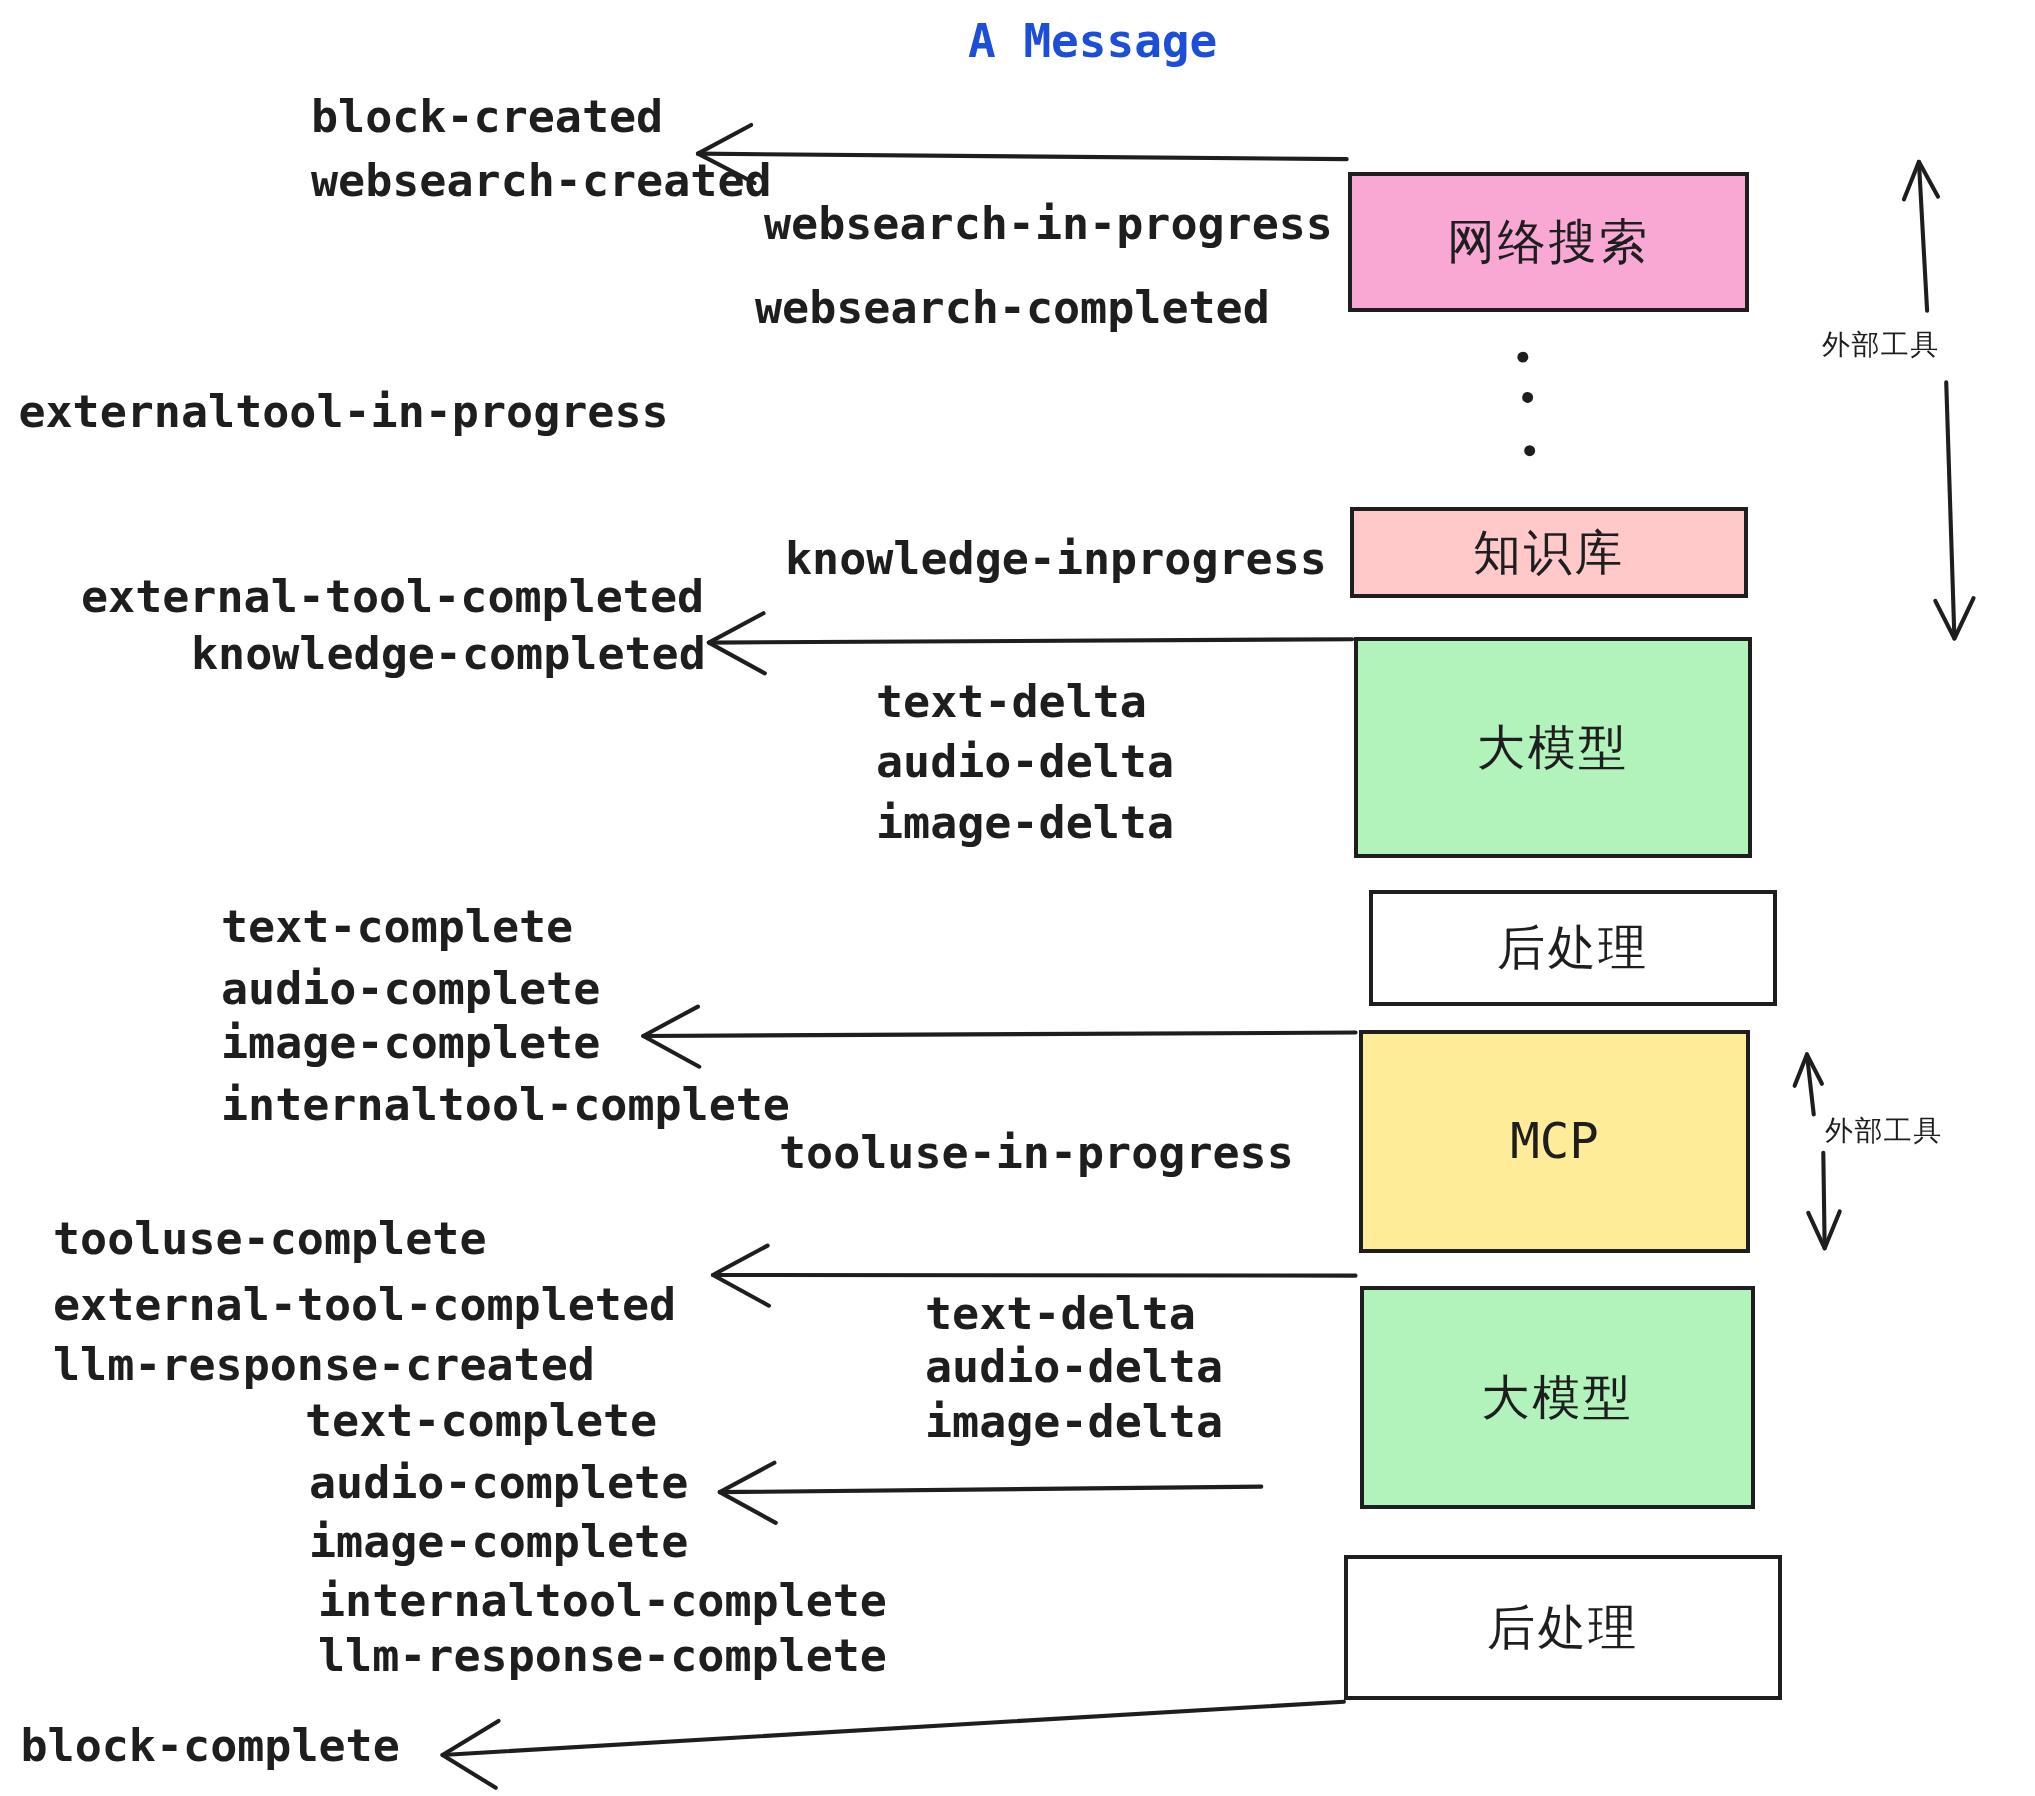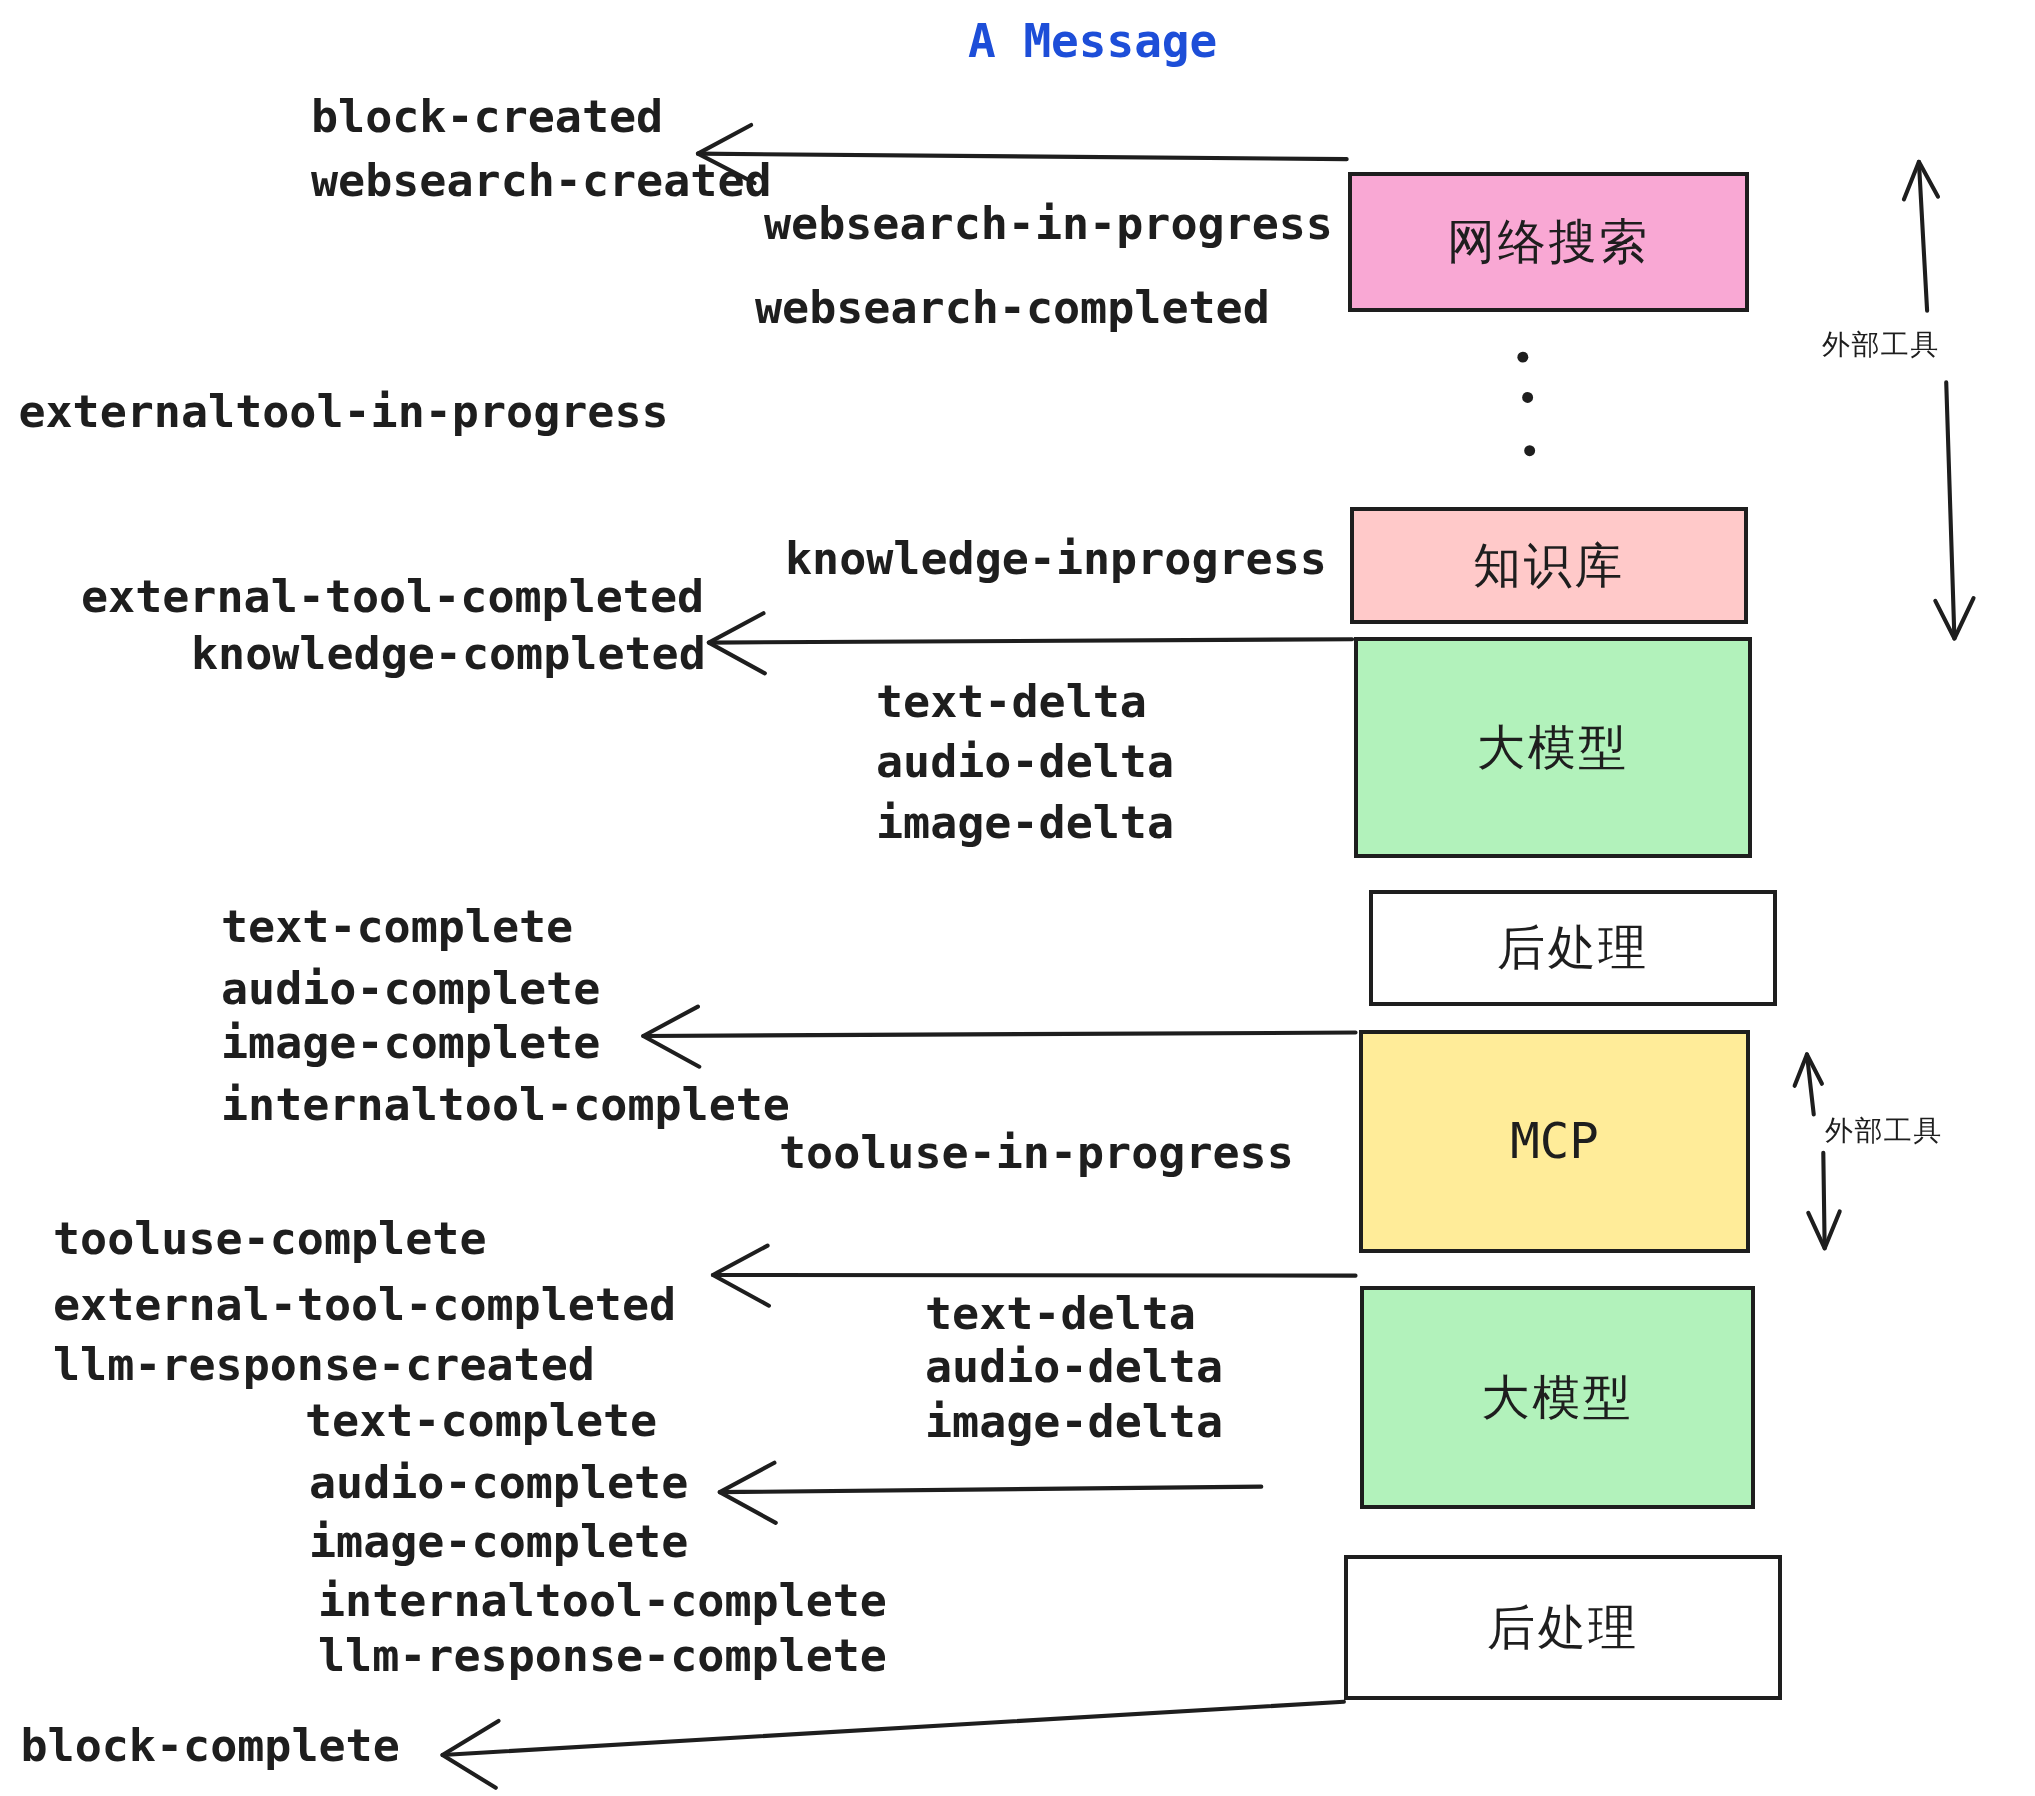--- a/index.html
+++ b/index.html
@@ -50,21 +50,21 @@
   <div class="evt" style="left:318px;top:1576px;">internaltool-complete</div>
   <div class="evt" style="left:318px;top:1631px;">llm-response-complete</div>
   <div class="evt" style="left:925px;top:1289px;">text-delta</div>
   <div class="evt" style="left:925px;top:1342px;">audio-delta</div>
   <div class="evt" style="left:925px;top:1397px;">image-delta</div>
   <div class="evt" style="left:20.5px;top:1721px;">block-complete</div>
 
   <div class="box" style="left: 1348px; top: 172px; width: 401px; height: 140px; background: #f9a8d4;">
     <span class="zh">网络搜索</span>
   </div>
-  <div class="box" style="left: 1350px; top: 507px; width: 398px; height: 117px; background: rgb(255, 201, 201);">
+  <div class="box" style="left: 1350px; top: 507px; width: 398px; height: 91px; background: rgb(255, 201, 201);">
     <span class="zh">知识库</span>
   </div>
   <div class="box" style="left: 1354px; top: 637px; width: 398px; height: 221px; background: rgb(178, 242, 187);">
     <span class="zh">大模型</span>
   </div>
   <div class="box" style="left: 1369px; top: 890px; width: 408px; height: 116px; background: rgb(255, 255, 255);">
     <span class="zh">后处理</span>
   </div>
   <div class="box" style="left: 1359px; top: 1030px; width: 391px; height: 223px; background: rgb(255, 236, 153);">
     <span class="lat">MCP</span>

